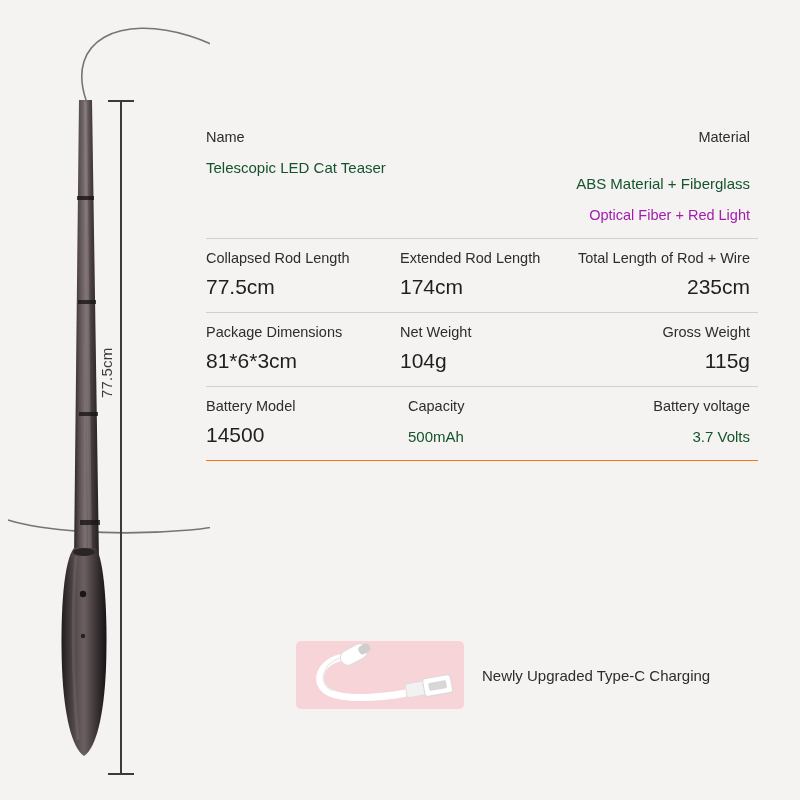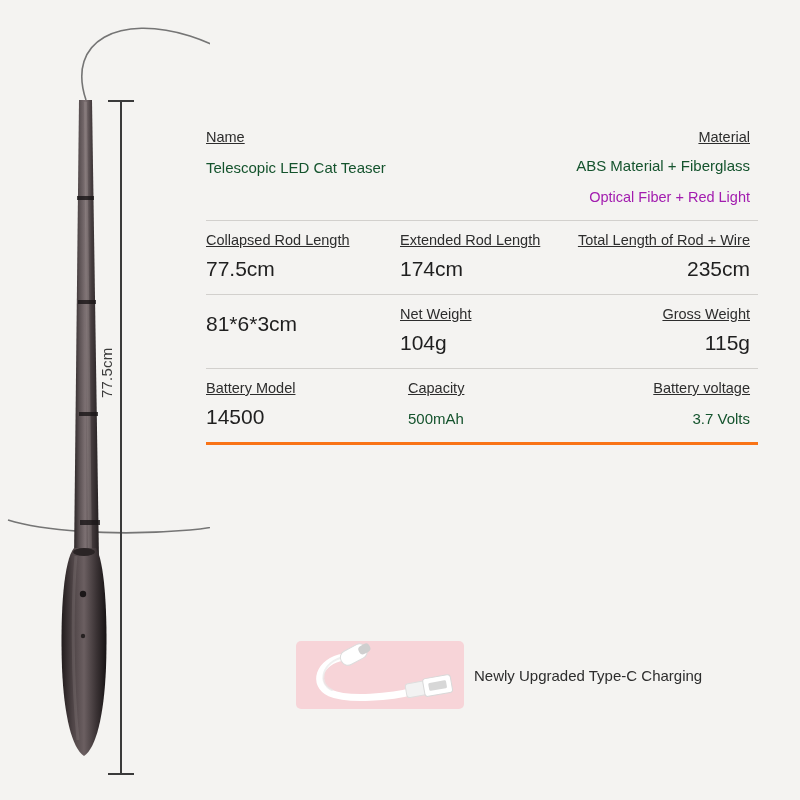--- a/index.html
+++ b/index.html
@@ -72,51 +72,50 @@
     top: 118px;
     width: 552px;
   }
   .spec-row {
     position: relative;
     padding: 10px 0 12px 0;
     border-bottom: 1px solid #d2d0cd;
     display: flex;
   }
   .spec-row.last {
-    border-bottom: 3px solid #f97316;
+    border-bottom: 1px solid #f97316;
     gap: 27px;
   }
   .cell {
     box-sizing: border-box;
     padding-right: 8px;
   }
   .cell .label {
     font-size: 14.5px;
     color: #2d2d2d;
     line-height: 19px;
     font-weight: 400;
-    text-decoration: underline;
   }
   .cell .value {
     font-size: 15px;
     color: #14532d;
     line-height: 22px;
     margin-top: 10px;
   }
   .cell .value.big {
     font-size: 21px;
     line-height: 26px;
     margin-top: 6px;
     color: #1f1f1f;
   }
 
   
   .r1 .c1 { width: 300px; }
   .r1 .c2 { width: 252px; text-align: right; }
-  .r1 .c2 .value { margin-top: 8px; }
+  .r1 .c2 .value { margin-top: 26px; }
   .r1 .c2 .value2 { margin-top: 9px; font-size: 14.5px; color: #a21caf; }
 
   
   .c-a { width: 194px; }
   .c-b { width: 172px; }
   .c-c { width: 186px; text-align: right; }
 
   
   .charging {
     position: absolute;
@@ -127,21 +126,21 @@
   }
   .cable-box {
     width: 168px;
     height: 68px;
     background: #f7d4d8;
     border-radius: 5px;
     position: relative;
     overflow: hidden;
   }
   .charging-text {
-    margin-left: 10px;
+    margin-left: 18px;
     font-size: 15px;
     color: #2d2d2d;
     white-space: nowrap;
   }
 </style>
 </head>
 <body>
 
 <div class="page">
 
@@ -214,20 +213,21 @@
         <div class="value big">174cm</div>
       </div>
       <div class="cell c-c">
         <div class="label">Total Length of Rod + Wire</div>
         <div class="value big">235cm</div>
       </div>
     </div>
 
     <div class="spec-row">
       <div class="cell c-a">
+        <div class="label">Package Dimensions</div>
         <div class="value big">81*6*3cm</div>
       </div>
       <div class="cell c-b">
         <div class="label">Net Weight</div>
         <div class="value big">104g</div>
       </div>
       <div class="cell c-c">
         <div class="label">Gross Weight</div>
         <div class="value big">115g</div>
       </div>

